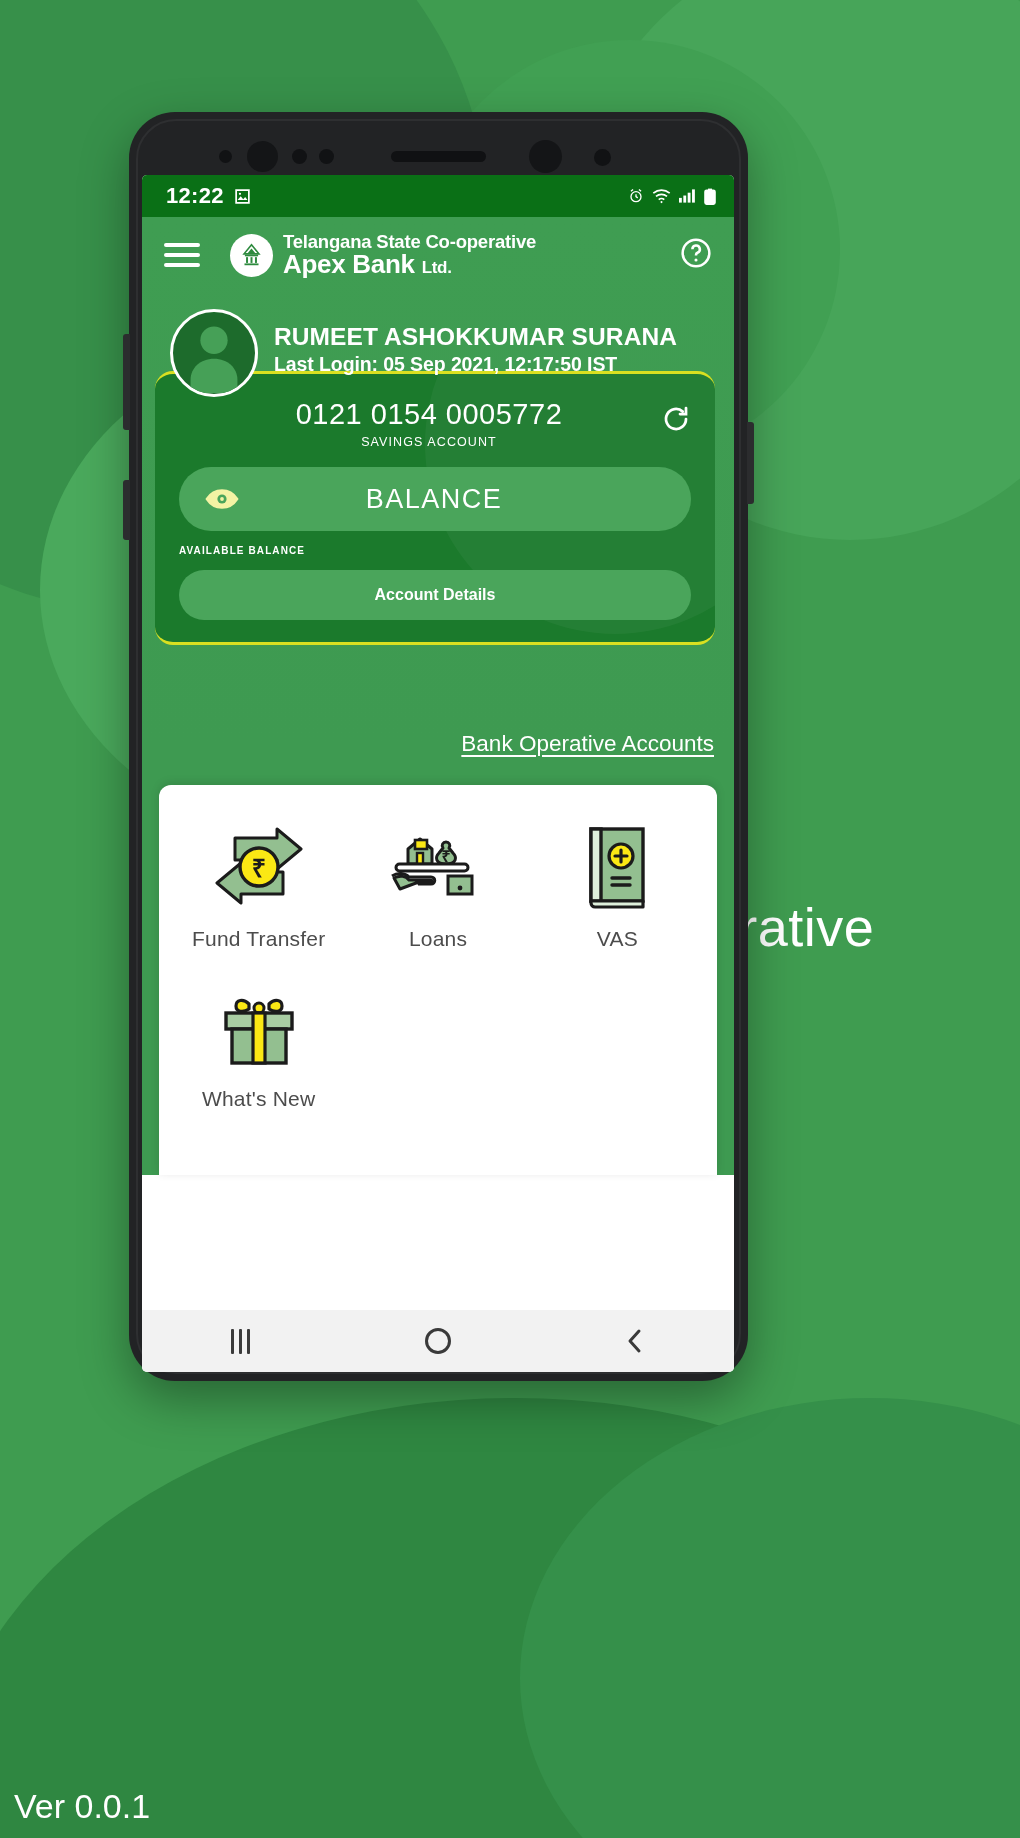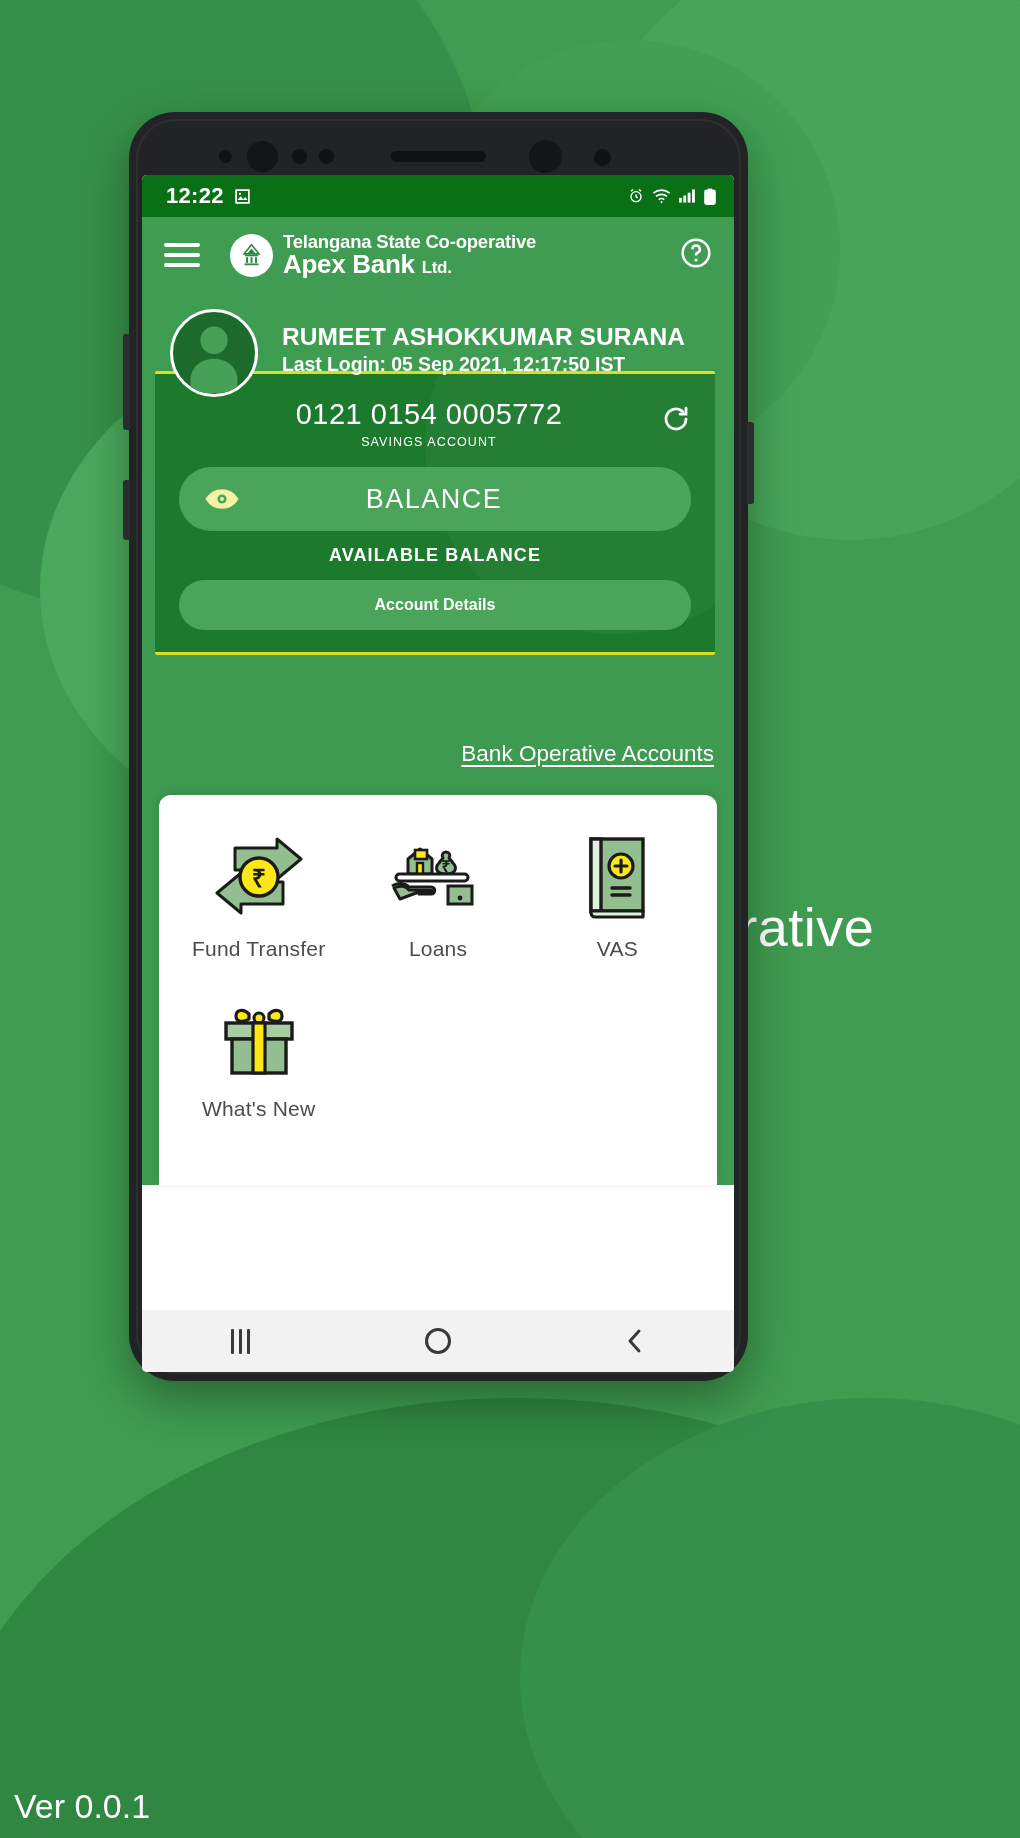--- a/index.html
+++ b/index.html
@@ -136,30 +136,30 @@
     display: flex; align-items: flex-start; gap: 16px;
     padding: 16px 22px 0 28px;
     position: relative; z-index: 3;
   }
   .avatar {
     width: 88px; height: 88px; border-radius: 50%;
     background: #1d6b2c; border: 3px solid #ffffff;
     display: flex; align-items: flex-end; justify-content: center;
     overflow: hidden; flex: 0 0 auto;
   }
-  .user-meta { padding-top: 14px; margin-left: 8px; }
+  .user-meta { padding-top: 14px; }
   .user-name { color: #fff; font-size: 24.5px; font-weight: 700; letter-spacing: .1px; }
   .user-login { color: #fff; font-size: 19.5px; font-weight: 700; margin-top: 2px; letter-spacing: -.1px; }
 
   
   .acct-card {
     position: relative; z-index: 2;
     margin: -26px 19px 0 13px;
     background: #1b7a2c;
-    border-radius: 2px;
+    border-radius: 18px;
     border-top: 3px solid #d9e021;
     border-bottom: 3px solid #d9e021;
     padding: 24px 24px 22px;
     overflow: hidden;
   }
   .acct-card::after {
     content: ""; position: absolute; right: -90px; top: -120px;
     width: 380px; height: 380px; border-radius: 50%;
     background: rgba(255,255,255,.045);
   }
@@ -177,22 +177,22 @@
     display: flex; align-items: center;
     padding: 0 26px;
   }
   .bal-value {
     flex: 1; text-align: center; color: #fff;
     font-size: 27px; letter-spacing: 1.5px; font-weight: 400;
     padding-right: 36px;
   }
   .bal-caption {
     position: relative; z-index: 2;
-    text-align: center; color: #ffffff;
-    font-size: 18px; font-weight: 700; letter-spacing: 1.1px;
+    color: #ffffff;
+    font-size: 10px; font-weight: 700; letter-spacing: 1.1px;
     margin-top: 14px;
   }
   .acct-actions {
     position: relative; z-index: 2;
     display: flex; gap: 22px; margin-top: 14px;
   }
   .acct-btn {
     flex: 1; height: 50px; border-radius: 26px;
     background: #4aa55b; color: #fff;
     font-size: 16px; font-weight: 700;

